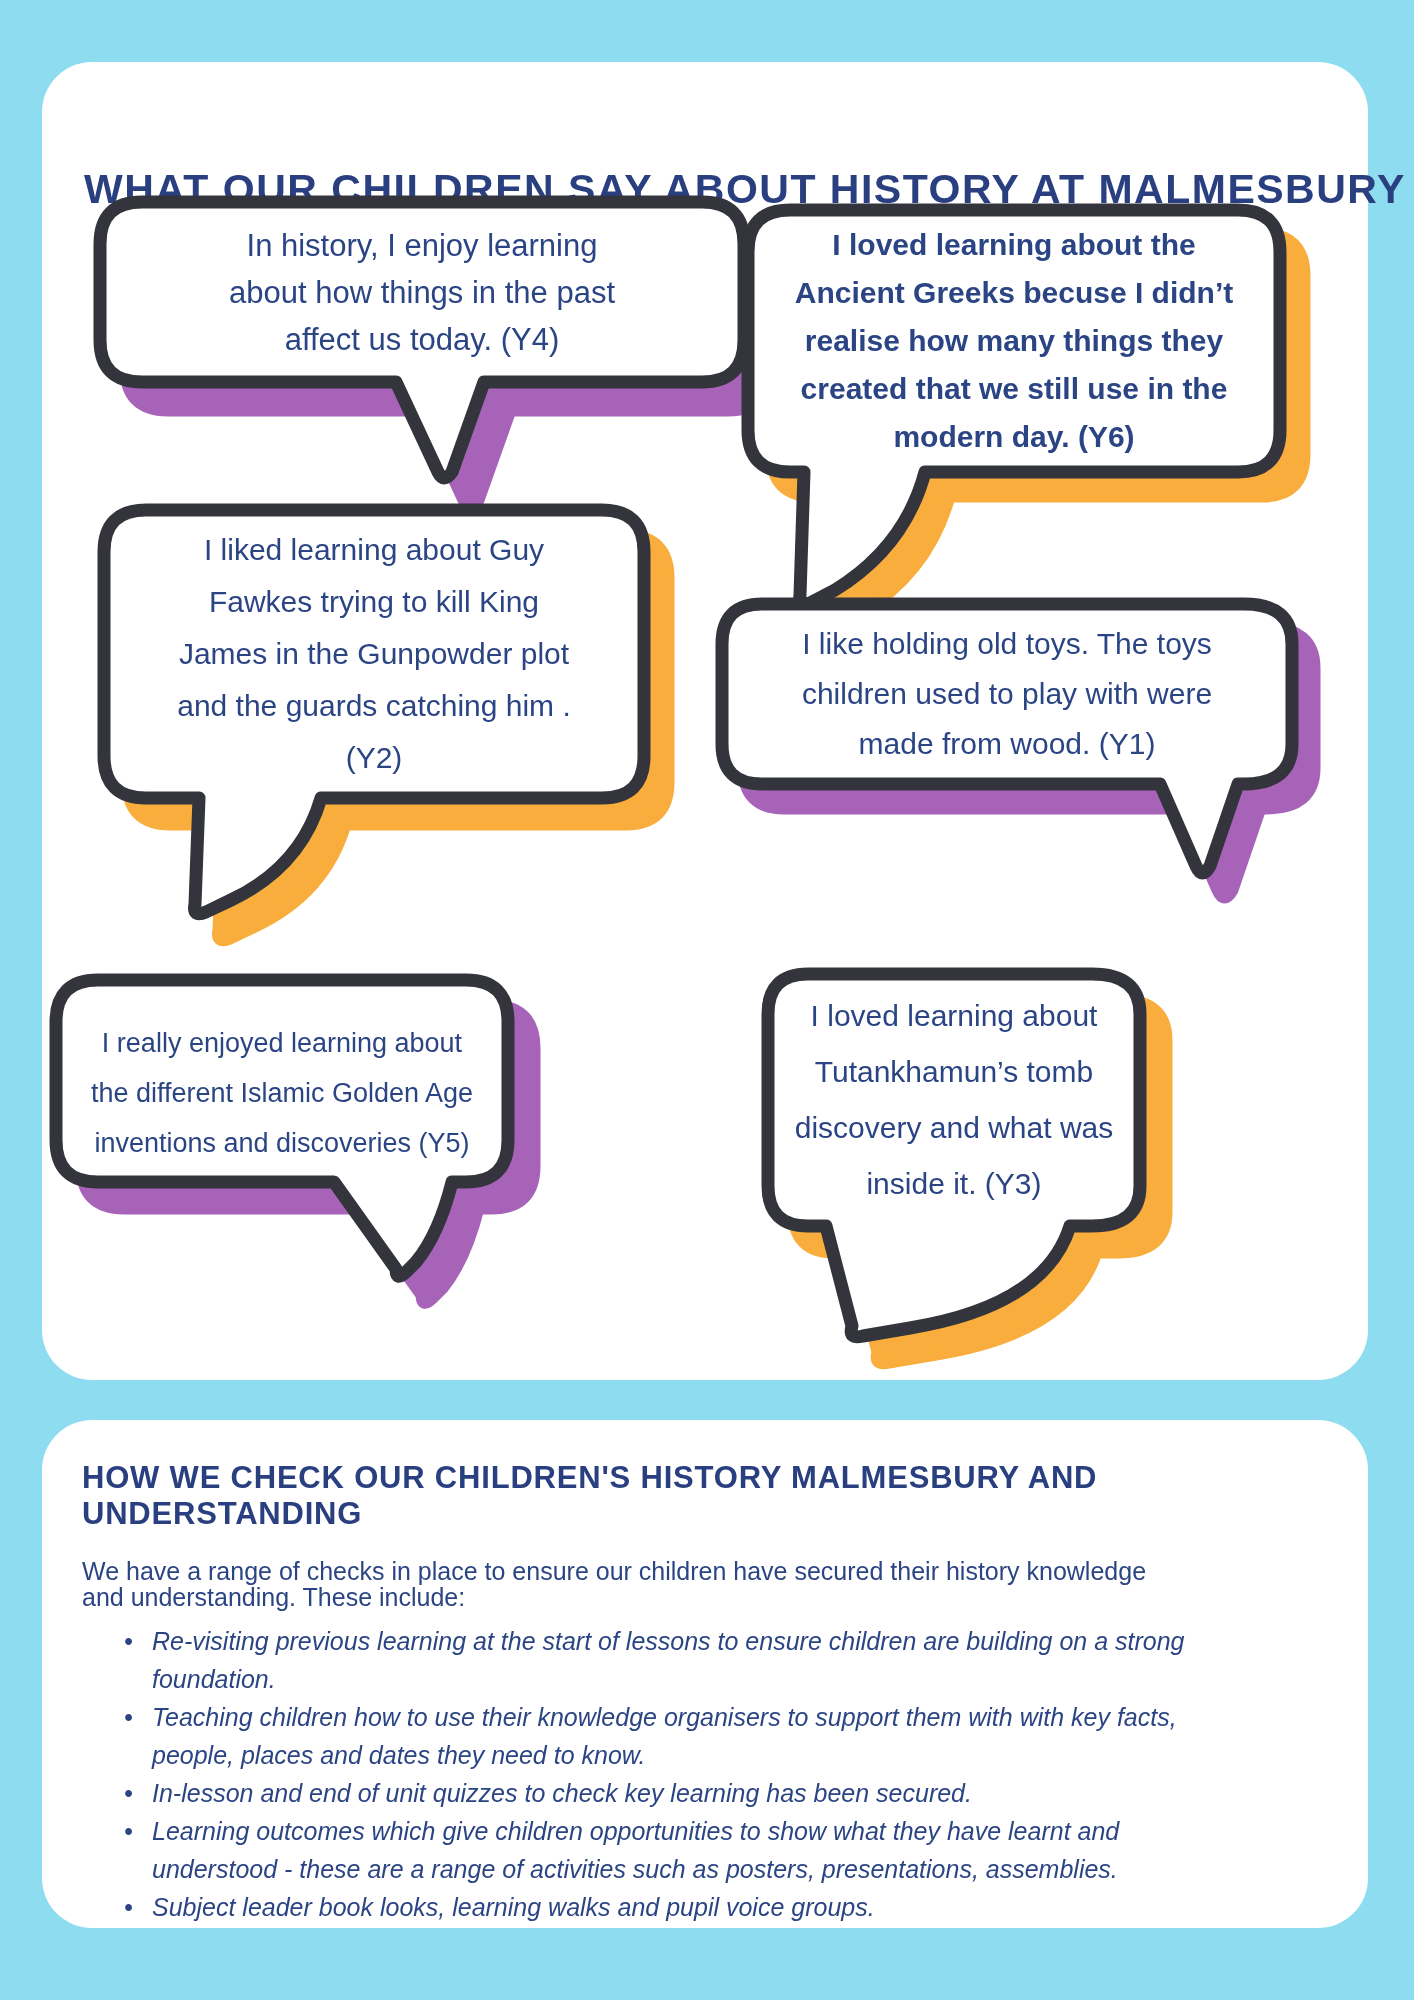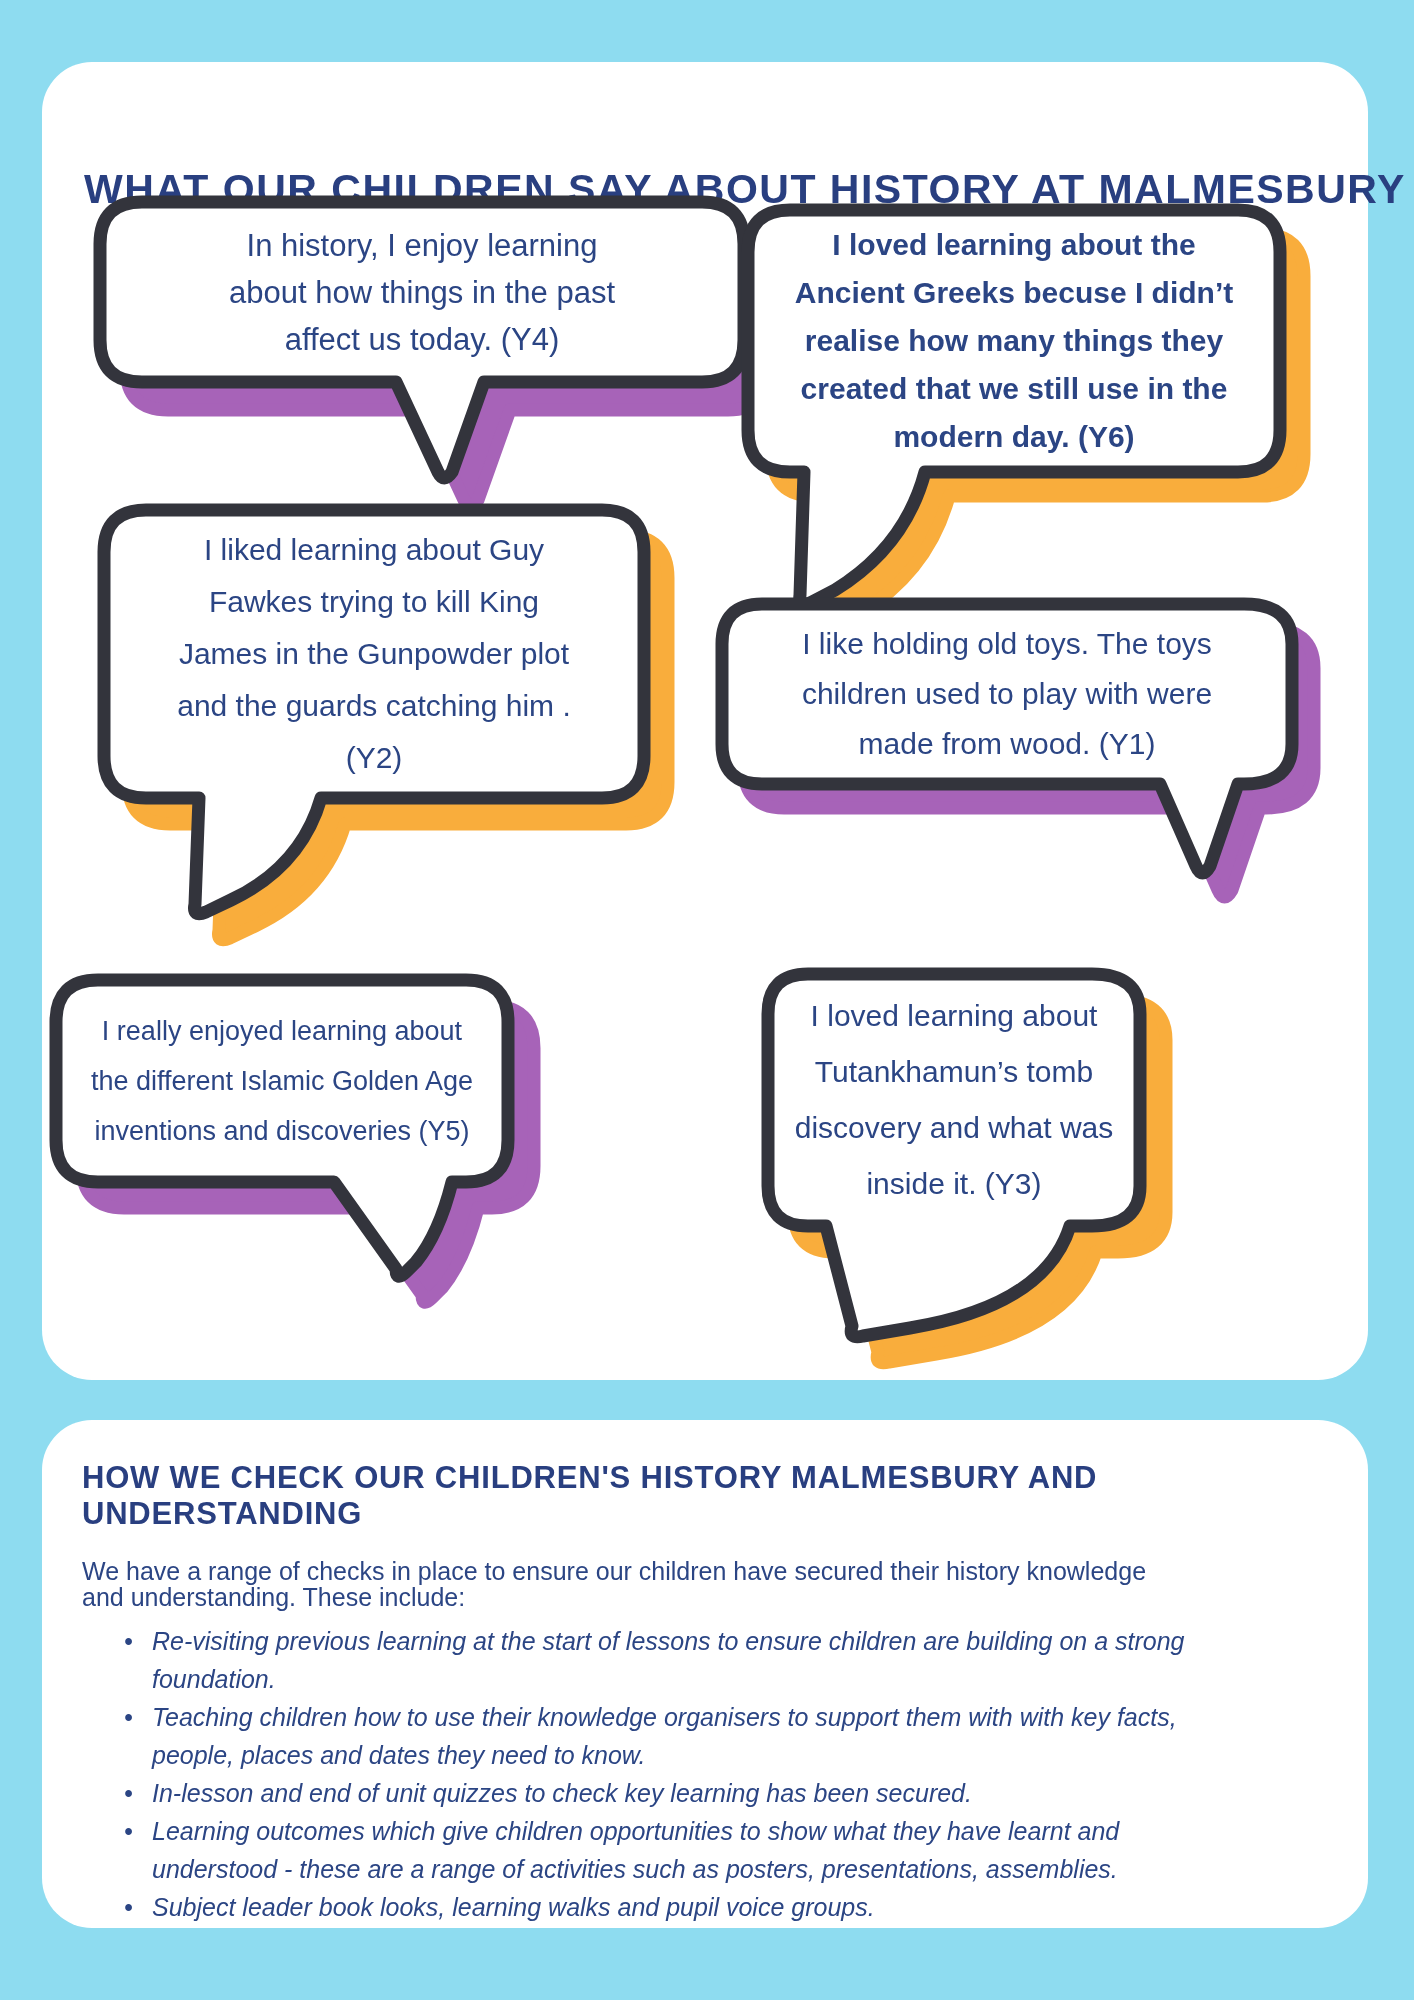--- a/index.html
+++ b/index.html
@@ -133,21 +133,21 @@
     <div class="bubble-text" style="left:8px;top:8px;width:570px;height:180px;font-size:30px;line-height:50px;">I like holding old toys. The toys
 children used to  play with were
 made from wood. (Y1)</div>
   </div>
 
   <div class="bubble" style="left:48px;top:972px;width:510px;height:345px;">
     <svg width="510" height="345" viewBox="0 0 510 345">
       <path class="bubble-shadow" transform="translate(26,26)" d="M50,8 H418 Q460,8 460,50 V168 Q460,210 418,210 H404 Q391,262 368,290 L358,300 Q348,310 348,297 L286,210 H50 Q8,210 8,168 V50 Q8,8 50,8 Z" fill="#A763B8" stroke="#A763B8"></path>
       <path class="bubble-main" d="M50,8 H418 Q460,8 460,50 V168 Q460,210 418,210 H404 Q391,262 368,290 L358,300 Q348,310 348,297 L286,210 H50 Q8,210 8,168 V50 Q8,8 50,8 Z" stroke="#33343C" fill="#FFFFFF"></path>
     </svg>
-    <div class="bubble-text" style="left:8px;top:8px;width:452px;height:202px;font-size:27px;line-height:50px;">I really enjoyed learning about
+    <div class="bubble-text" style="left:8px;top:20px;width:452px;height:202px;font-size:27px;line-height:50px;">I really enjoyed learning about
 the different Islamic Golden Age
 inventions and discoveries (Y5)</div>
   </div>
 
   <div class="bubble" style="left:760px;top:966px;width:440px;height:410px;">
     <svg width="440" height="410" viewBox="0 0 440 410">
       <path class="bubble-shadow" transform="translate(26,26)" d="M48,8 H332 Q380,8 380,48 V220 Q380,260 332,260 H310 Q285,340 150,362 L103,370 Q88,374 92,360 L66,260 H48 Q8,260 8,220 V48 Q8,8 48,8 Z" fill="#F9AD3C" stroke="#F9AD3C"></path>
       <path class="bubble-main" d="M48,8 H332 Q380,8 380,48 V220 Q380,260 332,260 H310 Q285,340 150,362 L103,370 Q88,374 92,360 L66,260 H48 Q8,260 8,220 V48 Q8,8 48,8 Z" stroke="#33343C" fill="#FFFFFF"></path>
     </svg>
     <div class="bubble-text" style="left:8px;top:8px;width:372px;height:252px;font-size:30px;line-height:56px;">I loved learning about

